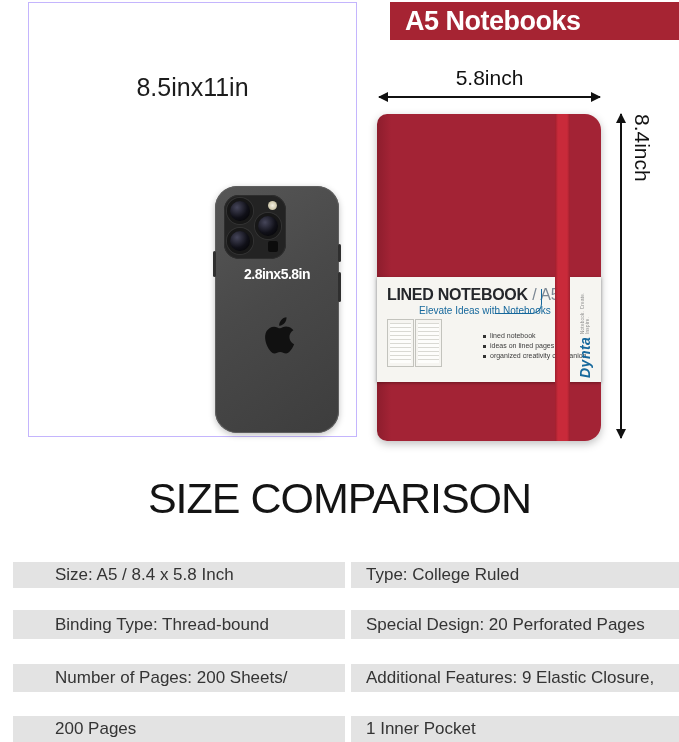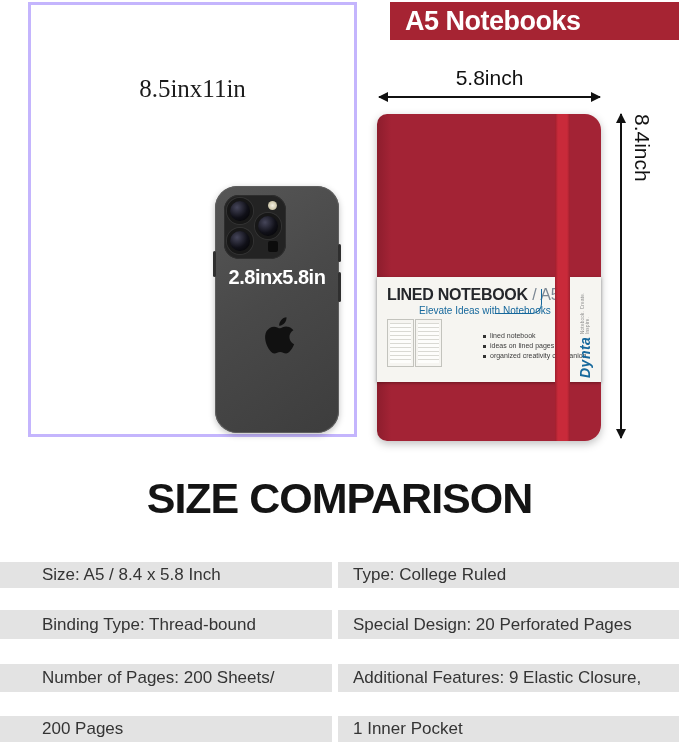--- a/index.html
+++ b/index.html
@@ -7,21 +7,21 @@
               font-family:"Liberation Sans", sans-serif; }
   .stage { position:relative; width:679px; height:742px; background:#fff; }
 
   
   .banner { position:absolute; left:390px; top:2px; width:289px; height:38px;
             background:var(--brand-red,#a62433); color:#fff; display:flex; align-items:center;
             padding-left:15px; font-size:27px; font-weight:bold; letter-spacing:-0.5px; }
 
   
   .paper { position:absolute; left:28px; top:2px; width:329px; height:435px;
-           background:#fff; border:3px solid #c4b5fd;font-family:Liberation Serif, serif; }
+           background:#fff; border:1px solid #c4b5fd; }
   .paper-label { position:absolute; left:0; top:70px; width:100%; text-align:center;
                  font-size:25px; color:#1c1c1c; }
 
   
   .phone { position:absolute; left:215px; top:186px; width:124px; height:247px;
            border-radius:22px;
            background:linear-gradient(145deg,#565656 0%,#494949 45%,#3d3d3d 100%);
            box-shadow:inset 0 0 0 1px #5e5e5e, 0 2px 6px rgba(0,0,0,.25); }
   .cam-module { position:absolute; left:9px; top:9px; width:62px; height:64px;
                 background:#232323; border-radius:15px;
@@ -30,21 +30,21 @@
           background:radial-gradient(circle at 35% 32%, #46465a 0%, #101018 55%, #000 100%);
           border:3px solid #171717; box-shadow:0 0 0 1px #333; }
   .lens1 { left:3px; top:3px; }
   .lens2 { left:3px; top:33px; }
   .lens3 { left:31px; top:18px; }
   .flash { position:absolute; left:44px; top:6px; width:9px; height:9px; border-radius:50%;
            background:radial-gradient(circle,#f3efe2 0%,#cfc9ae 60%,#8d8a76 100%); }
   .lidar { position:absolute; left:44px; top:46px; width:10px; height:11px; border-radius:2px;
            background:#0c0c0c; }
   .phone-label { position:absolute; left:0; top:80px; width:100%; text-align:center;
-                 color:#fff; font-size:20px; font-weight:bold; letter-spacing:-0.5px; }
+                 color:#fff; font-size:14px; font-weight:bold; letter-spacing:-0.5px; }
   .apple-logo { position:absolute; left:50%; top:123px; transform:translateX(-50%); }
   .side-btn { position:absolute; background:#2f2f2f; border-radius:2px; }
   .btn-l { left:-2px; top:65px; width:3px; height:26px; }
   .btn-r1 { right:-2px; top:58px; width:3px; height:18px; }
   .btn-r2 { right:-2px; top:86px; width:3px; height:30px; }
 
   
   .notebook { position:absolute; left:377px; top:114px; width:224px; height:327px;
               border-radius:10px 16px 16px 10px;
               background:linear-gradient(90deg,#8d1d2d 0px,var(--notebook-red,#a32335) 14px,var(--notebook-red,#a32335) 100%);
@@ -92,24 +92,24 @@
   .dim-v::before, .dim-v::after { content:""; position:absolute; left:-6px;
            border-left:5px solid transparent; border-right:5px solid transparent; }
   .dim-v::before { top:-1px; border-bottom:10px solid #111; }
   .dim-v::after  { bottom:-1px; border-top:10px solid #111; }
   .dim-v-label { position:absolute; left:630px; top:114px; height:324px;
                  display:flex; align-items:center; writing-mode:vertical-rl;
                  font-size:21px; color:#111; }
 
   
   .heading { position:absolute; left:0; top:474px; width:100%; text-align:center;
-             font-size:43px; font-weight:700; color:#141414; letter-spacing:-1px; }
+             font-size:43px; font-weight:400; color:#141414; letter-spacing:-1px; }
 
   
-  .spec-row { position:absolute; left:0; width:592px; }
+  .spec-row { position:absolute; left:13px; width:592px; }
   .cell { position:absolute; top:0; height:100%; background:var(--stripe-gray,#e3e3e3);
           display:flex; align-items:center; font-size:17px; color:#343434; }
   .cell-left { left:0; width:332px; padding-left:42px; }
   .cell-right { left:338px; width:341px; padding-left:15px; }
   .row1 { top:562px; height:26px; }
   .row2 { top:610px; height:29px; }
   .row3 { top:664px; height:28px; }
   .row4 { top:716px; height:26px;text-align:right; }
 </style>
 </head>

